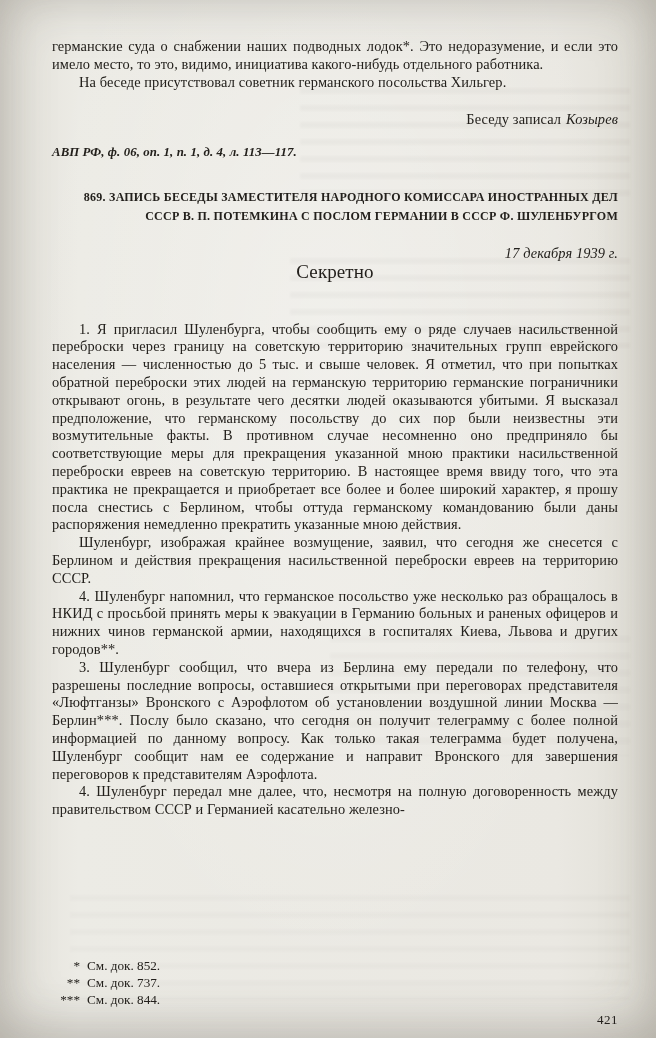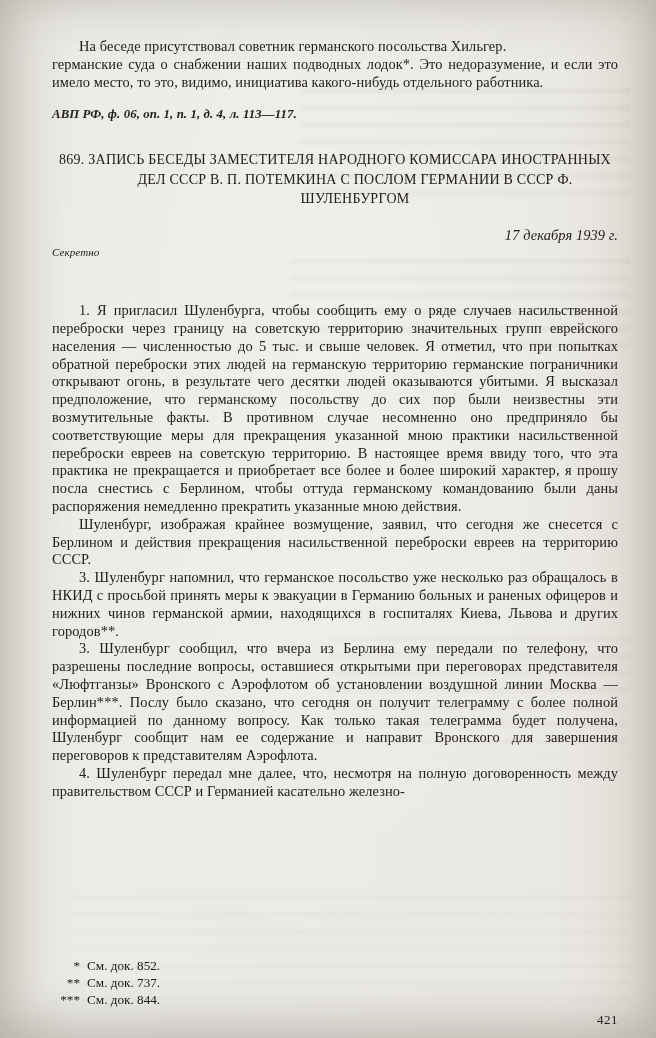--- a/index.html
+++ b/index.html
@@ -65,37 +65,36 @@
       font-weight: bold;
       font-size: 12.8px;
       text-align: left;
       text-indent: 0;
     }
 
     .doc-heading {
       margin: 26px 0 0 0;
       padding-left: 40px;
       text-indent: -40px;
-      font-size: 14px;
-      font-weight: normal;
+      font-size: 12px;
+      font-weight: bold;
       line-height: 19.5px;
-      text-align: center;
+      text-align: right;
       letter-spacing: 0.25px;
     }
 
     .date-line {
       margin-top: 18px;
       text-align: right;
       font-style: italic;
       font-size: 14.4px;
     }
     .class-line {
-      text-align: left;
-      font-style: italic;
-      font-size: 11px;
+      text-align: center;
+      font-size: 19px;
     }
 
     .body-start { margin-top: 40px; }
 
     .footnotes {
       position: absolute;
       left: 50px;
       right: 38px;
       bottom: 30px;
       font-size: 13.2px;
@@ -123,34 +122,35 @@
 
 <div class="page">
 
   <div class="bleed bleed-1"></div>
   <div class="bleed bleed-2"></div>
   <div class="bleed bleed-3"></div>
   <div class="bleed bleed-4"></div>
 
   <div class="content">
 
+    <p class="body-par no-indent">германские суда о снабжении наших подводных лодок*. Это недоразумение, и если это имело место, то это, видимо, инициатива какого-нибудь отдельного работника.</p>
     <p class="body-par">На беседе присутствовал советник германского посольства Хильгер.</p>
-    <p class="body-par no-indent">германские суда о снабжении наших подводных лодок*. Это недоразумение, и если это имело место, то это, видимо, инициатива какого-нибудь отдельного работника.</p>
 
+    <p class="signature"><span>Беседу записал</span><span class="it">Козырев</span></p>
 
     <p class="archive">АВП РФ, ф. 06, оп. 1, п. 1, д. 4, л. 113—117.</p>
 
     <h2 class="doc-heading">869. ЗАПИСЬ БЕСЕДЫ ЗАМЕСТИТЕЛЯ НАРОДНОГО КОМИССАРА ИНОСТРАННЫХ ДЕЛ СССР В. П. ПОТЕМКИНА С ПОСЛОМ ГЕРМАНИИ В СССР Ф. ШУЛЕНБУРГОМ</h2>
 
     <p class="date-line">17 декабря 1939 г.</p>
     <p class="class-line">Секретно</p>
 
     <p class="body-par body-start">1. Я пригласил Шуленбурга, чтобы сообщить ему о ряде случаев насильственной переброски через границу на советскую территорию значительных групп еврейского населения — численностью до 5 тыс. и свыше человек. Я отметил, что при попытках обратной переброски этих людей на германскую территорию германские пограничники открывают огонь, в результате чего десятки людей оказываются убитыми. Я высказал предположение, что германскому посольству до сих пор были неизвестны эти возмутительные факты. В противном случае несомненно оно предприняло бы соответствующие меры для прекращения указанной мною практики насильственной переброски евреев на советскую территорию. В настоящее время ввиду того, что эта практика не прекращается и приобретает все более и более широкий характер, я прошу посла снестись с Берлином, чтобы оттуда германскому командованию были даны распоряжения немедленно прекратить указанные мною действия.</p>
     <p class="body-par">Шуленбург, изображая крайнее возмущение, заявил, что сегодня же снесется с Берлином и действия прекращения насильственной переброски евреев на территорию СССР.</p>
-    <p class="body-par">3. Шуленбург напомнил, что германское посольство уже несколько раз обращалось в НКИД с просьбой принять меры к эвакуации в Германию больных и раненых офицеров и нижних чинов германской армии, находящихся в госпиталях Киева, Львова и других городов**.</p>
+    <p class="body-par">4. Шуленбург напомнил, что германское посольство уже несколько раз обращалось в НКИД с просьбой принять меры к эвакуации в Германию больных и раненых офицеров и нижних чинов германской армии, находящихся в госпиталях Киева, Львова и других городов**.</p>
     <p class="body-par">3. Шуленбург сообщил, что вчера из Берлина ему передали по телефону, что разрешены последние вопросы, оставшиеся открытыми при переговорах представителя «Люфтганзы» Вронского с Аэрофлотом об установлении воздушной линии Москва — Берлин***. Послу было сказано, что сегодня он получит телеграмму с более полной информацией по данному вопросу. Как только такая телеграмма будет получена, Шуленбург сообщит нам ее содержание и направит Вронского для завершения переговоров к представителям Аэрофлота.</p>
     <p class="body-par">4. Шуленбург передал мне далее, что, несмотря на полную договоренность между правительством СССР и Германией касательно железно-</p>
 
   </div>
 
   <div class="footnotes">
     <div class="footnote-row"><span class="footnote-marker">*</span><span>См. док. 852.</span></div>
     <div class="footnote-row"><span class="footnote-marker">**</span><span>См. док. 737.</span></div>
     <div class="footnote-row"><span class="footnote-marker">***</span><span>См. док. 844.</span></div>
   </div>

